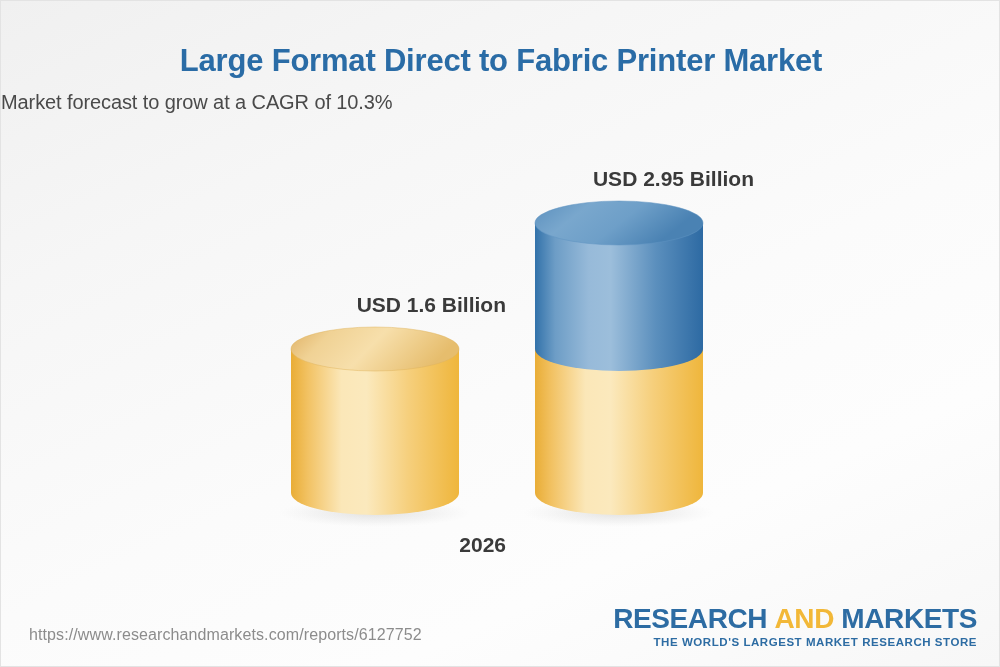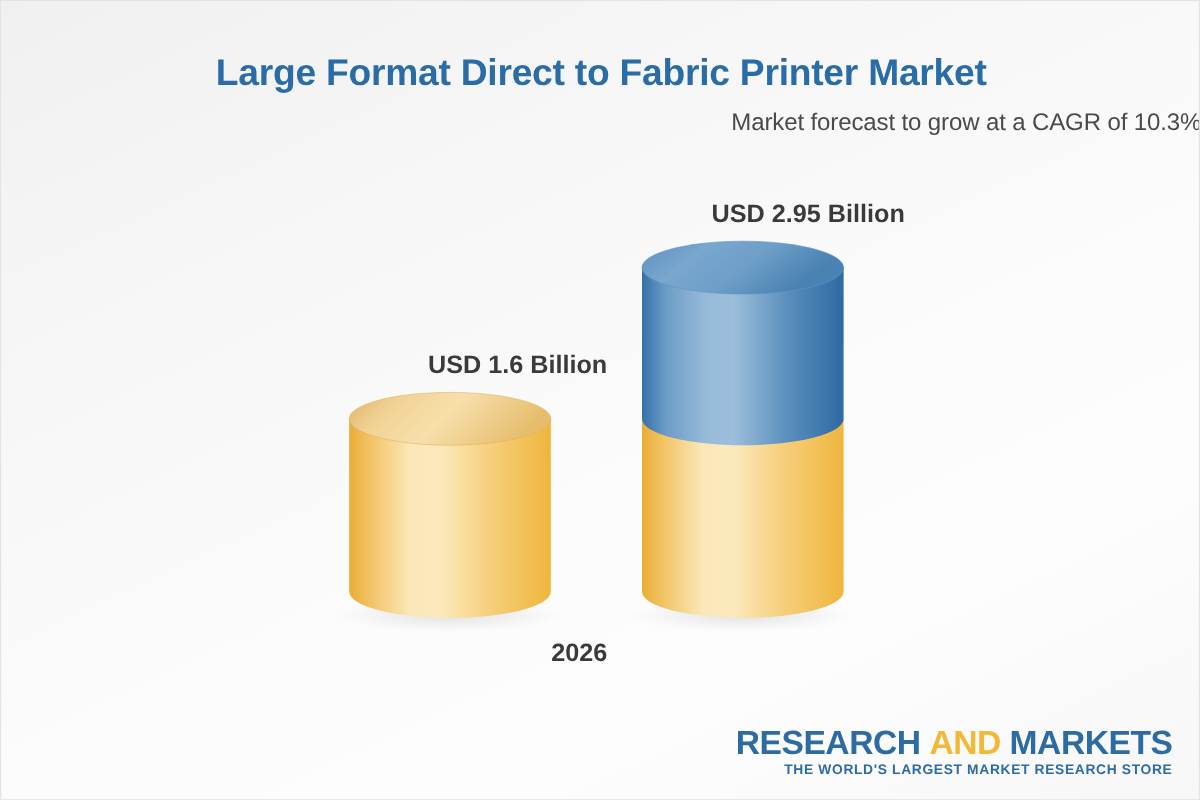--- a/index.html
+++ b/index.html
@@ -33,21 +33,21 @@
     font-size: 31px;
     font-weight: bold;
     color: #2a6ca6;
     letter-spacing: -0.2px;
   }
   #chart-subtitle {
     position: absolute;
     top: 90px;
     left: 0;
     width: 1000px;
-    text-align: right;
+    text-align: left;
     font-size: 20px;
     font-weight: normal;
     color: #4a4a4a;
     letter-spacing: -0.1px;
   }
 
   
   #plot-area {
     position: absolute;
     left: 0;
@@ -193,20 +193,21 @@
 
       <path d="M 8,24 L 8,150 A 84,22 0 0 0 176,150 L 176,24 Z" fill="url(#gBlueBody)"></path>
 
       <ellipse cx="92" cy="24" rx="84" ry="22" fill="url(#gBlueTop)"></ellipse>
       <ellipse cx="92" cy="24" rx="84" ry="22" fill="none" stroke="#5e93c1" stroke-width="0.8" opacity="0.65"></ellipse>
     </svg>
 
 
   </div>
 
+  <div id="footer-url">https://www.researchandmarkets.com/reports/6127752</div>
 
   <div id="logo-block">
     <div id="logo-wordmark">
       <span class="lw-blue">RESEARCH</span><span>&nbsp;</span><span class="lw-gold">AND</span><span>&nbsp;</span><span class="lw-blue">MARKETS</span>
     </div>
     <div id="logo-tagline">THE WORLD'S LARGEST MARKET RESEARCH STORE</div>
   </div>
 
 </div>
 

